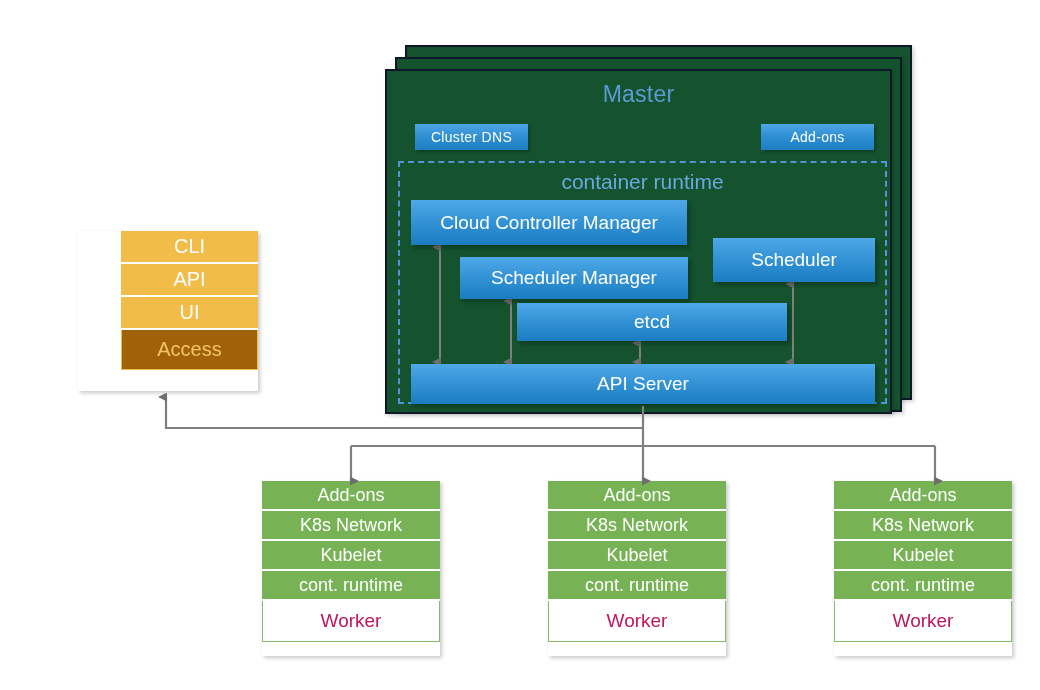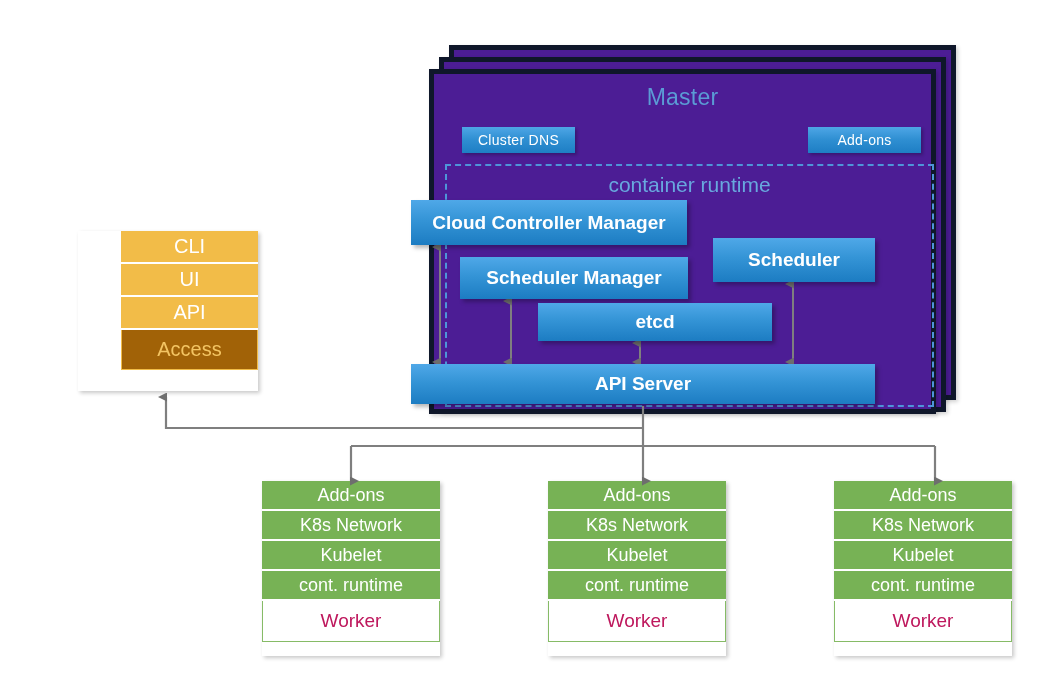--- a/index.html
+++ b/index.html
@@ -7,24 +7,23 @@
     width: 1040px; height: 690px;
     background: #ffffff;
     font-family: "Liberation Sans", sans-serif;
     overflow: hidden;
   }
   #stage { position: relative; width: 1040px; height: 690px; }
 
   
   .stack-panel {
     position: absolute;
-    border: 5px solid #0f172a;
-    background: #4c1d95;
+    border: 2px solid #0f172a;
+    background: #14532d;
     box-shadow: 2px 2px 4px rgba(0,0,0,0.18);
-    margin-left: 44px;
   }
   .stack-back-2 { left: 405px; top: 45px;  width: 507px; height: 355px; z-index: 1; }
   .stack-back-1 { left: 395px; top: 57px;  width: 507px; height: 355px; z-index: 2; }
   .master-panel { left: 385px; top: 69px;  width: 507px; height: 345px; z-index: 3; }
 
   .master-title {
     position: absolute; left: 0; top: 10px; width: 100%;
     text-align: center;
     font-size: 23px; color: #5B9BD5; letter-spacing: .2px;
   }
@@ -55,25 +54,24 @@
 
   
   .blue-box {
     position: absolute;
     background: linear-gradient(to bottom, #4FA8E8 0%, #3494D6 45%, #1C7CC2 100%);
     color: #ffffff;
     display: flex; align-items: center; justify-content: center;
     font-size: 19px;
     box-shadow: 3px 3px 4px rgba(0,0,0,0.28);
     white-space: nowrap;
-    font-weight: bold;
   }
   .bx-ccm   { left: 411px; top: 200px; width: 276px; height: 45px; z-index: 6; }
   .bx-cm    { left: 460px; top: 257px; width: 228px; height: 42px; z-index: 6; }
-  .bx-etcd  { left: 538px; top: 303px; width: 234px; height: 38px; z-index: 6; }
+  .bx-etcd  { left: 517px; top: 303px; width: 270px; height: 38px; z-index: 6; }
   .bx-sched { left: 713px; top: 238px; width: 162px; height: 44px; z-index: 6; }
   .bx-api   { left: 411px; top: 364px; width: 464px; height: 40px; z-index: 6; }
 
   
   #wires { position: absolute; left: 0; top: 0; width: 1040px; height: 690px; z-index: 5; }
   #wires-top { position: absolute; left: 0; top: 0; width: 1040px; height: 690px; z-index: 7; pointer-events: none; }
 
   
   .access-stack {
     position: absolute; left: 78px; top: 231px; width: 180px; height: 160px;
@@ -167,22 +165,22 @@
   </svg>
 
   <div class="blue-box bx-ccm">Cloud Controller Manager</div>
   <div class="blue-box bx-cm">Scheduler Manager</div>
   <div class="blue-box bx-etcd">etcd</div>
   <div class="blue-box bx-sched">Scheduler</div>
   <div class="blue-box bx-api">API Server</div>
 
   <div class="access-stack">
     <div class="access-row">CLI</div>
+    <div class="access-row">API</div>
     <div class="access-row">UI</div>
-    <div class="access-row">API</div>
     <div class="access-foot">Access</div>
   </div>
 
   <div class="worker w1">
     <div class="worker-row">Add-ons</div>
     <div class="worker-row">K8s Network</div>
     <div class="worker-row">Kubelet</div>
     <div class="worker-row">cont. runtime</div>
     <div class="worker-foot">Worker</div>
   </div>

